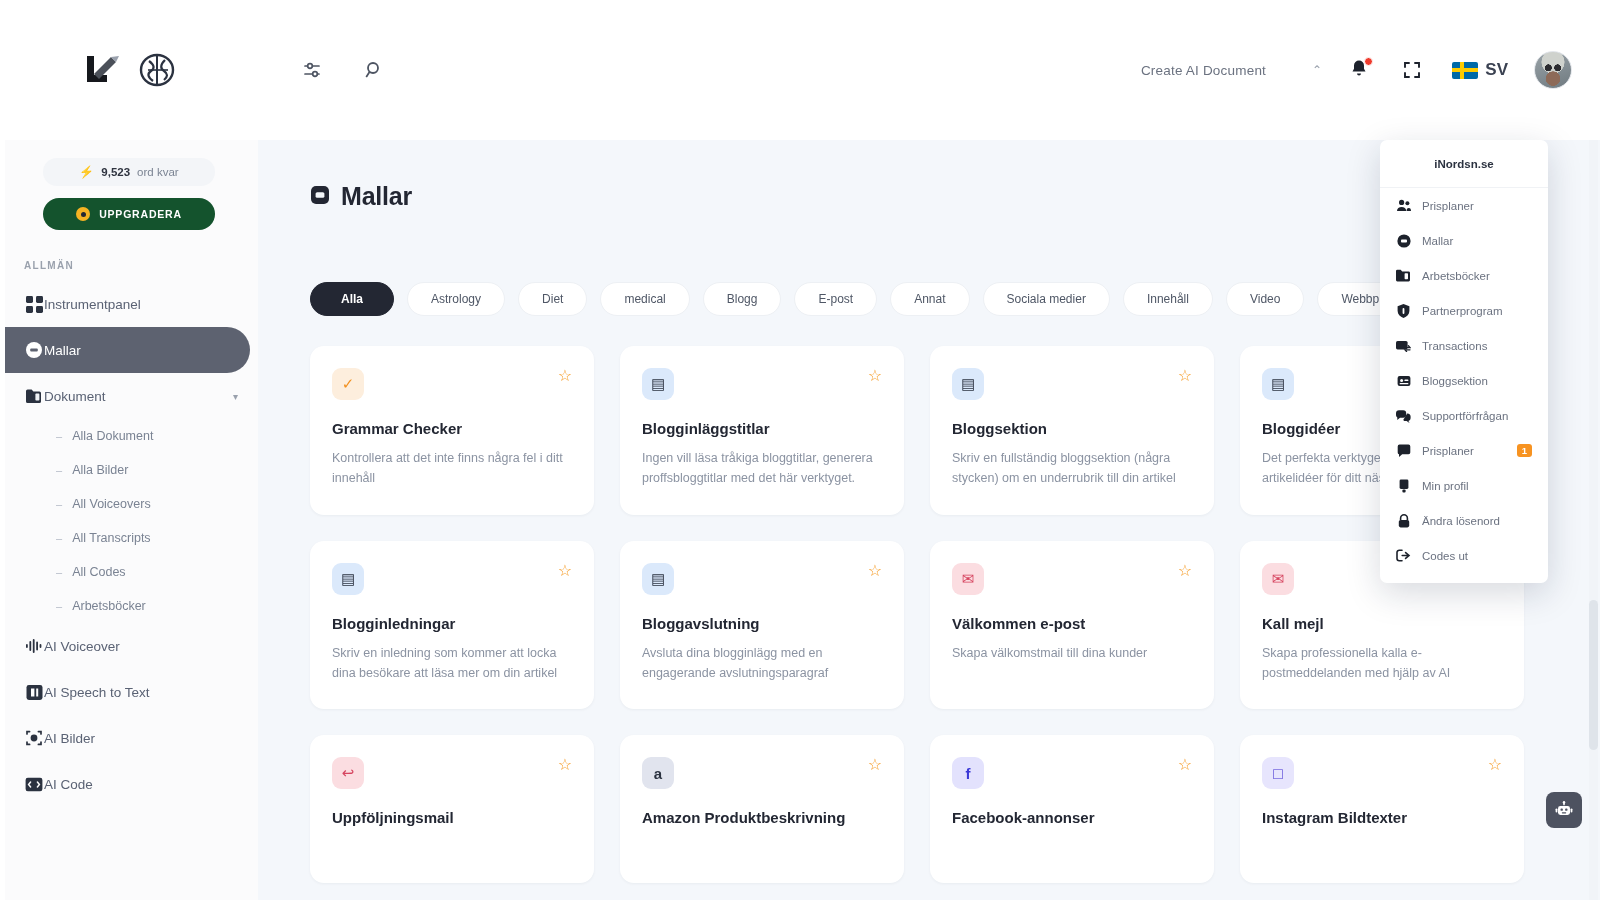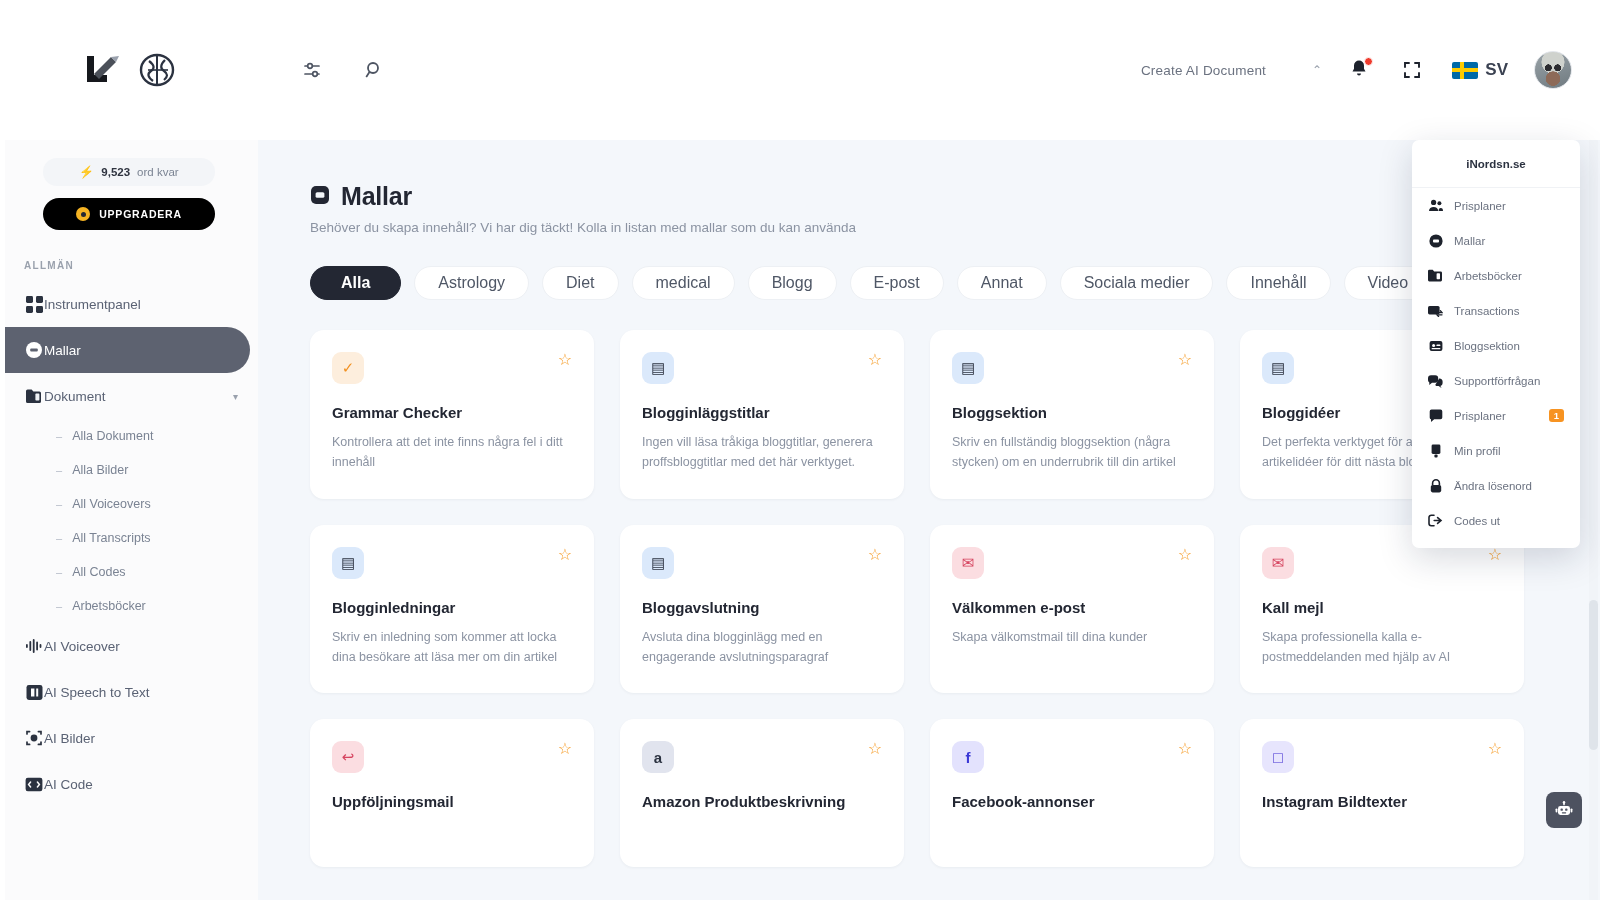--- a/index.html
+++ b/index.html
@@ -63,21 +63,21 @@
   }
   .credits{
     margin:6px auto 0; width:172px; height:28px; border-radius:14px;
     background:#f3f5f8; display:flex; align-items:center; justify-content:center; gap:7px;
     font-size:11.5px; color:#7b8493;
   }
   .credits b{ color:#2f3440; font-weight:700; }
   .bolt{ color:#f59a23; font-size:12px; }
   .upgrade-btn{
     margin:12px auto 0; width:172px; height:32px; border-radius:17px;
-    background:#000000; color:#fff; border:none; cursor:pointer;
+    background:#14532d; color:#fff; border:none; cursor:pointer;
     display:flex; align-items:center; justify-content:center; gap:9px;
     font-size:10.5px; font-weight:700; letter-spacing:.8px;
   }
   .coin{
     width:14px; height:14px; border-radius:50%; background:#f5b323;
     display:flex; align-items:center; justify-content:center;
   }
   .coin i{ width:5px;height:5px;border-radius:50%;background:#232733; display:block; }
   .section-label{
     margin:30px 0 10px 24px; font-size:10px; letter-spacing:1.3px;
@@ -107,23 +107,24 @@
     background:#f4f7fb; padding:42px 0 0 52px; overflow:hidden;
   }
   .page-head h1{
     font-size:25px; color:#232733; font-weight:800; letter-spacing:-.2px;
     display:flex; align-items:center; gap:11px;
   }
   .page-head p{ margin-top:9px; font-size:13.5px; color:#8b93a2; }
   .chips{ display:flex; gap:13px; margin-top:31px; }
   .chip{
     height:34px; padding:0 23px; border-radius:18px; background:#fff;
-    border:1px solid #edf0f4; color:#4f5766; font-size:16px;
+    border:1px solid #edf0f4; color:#4f5766; font-size:12px;
     display:flex; align-items:center; justify-content:center; cursor:pointer;
     white-space:nowrap;
+    margin-top:40px;
   }
   .chip.active{ background:#232733; border-color:#232733; color:#fff; font-weight:700; padding:0 30px; }
 
   .grid{
     display:grid; grid-template-columns:repeat(4, 284px); gap:26px;
     margin-top:30px;
   }
   .card{
     background:#fff; border-radius:14px; padding:22px 22px 26px;
     min-height:148px; box-shadow:0 1px 3px rgba(20,30,60,.05);
@@ -133,21 +134,21 @@
   .card-ic{
     width:32px; height:32px; border-radius:9px;
     display:flex; align-items:center; justify-content:center; font-size:15px;
   }
   .star{ color:#f59a23; font-size:16px; line-height:1; cursor:pointer; }
   .card h3{ margin-top:20px; font-size:15px; color:#232733; font-weight:700; }
   .card p{ margin-top:11px; font-size:12.5px; line-height:1.62; color:#8b93a2; }
 
   
   .dropdown{
-    position:absolute; top:140px; right:20px; width:168px;
+    position:absolute; top:140px; right:52px; width:168px;
     background:#fff; border-radius:7px; padding:0 0 10px;
     box-shadow:0 10px 34px rgba(20,30,60,.17); z-index:40;
   }
   .dd-head{
     height:48px; display:flex; align-items:center; justify-content:center;
     font-size:11.5px; font-weight:700; color:#2b3240; border-bottom:1px solid #f0f2f5;
   }
   .dd-item{
     height:35px; display:flex; align-items:center; gap:11px; padding:0 16px;
     font-size:11.5px; color:#6b7280; cursor:pointer;
@@ -363,21 +364,20 @@
     <div class="page-head">
       <h1>
         <span>
           <svg width="20" height="20" viewBox="0 0 20 20" fill="#232733">
             <rect x="1" y="1" width="18" height="18" rx="5"></rect>
             <rect x="5.6" y="7.2" width="8.8" height="5.6" rx="1.6" fill="#f4f7fb"></rect>
           </svg>
         </span>
         <span>Mallar</span>
       </h1>
-      <p>Behöver du skapa innehåll? Vi har dig täckt! Kolla in listan med mallar som du kan använda</p>
     </div>
 
     <div class="chips">
       <div class="chip active">Alla</div>
       <div class="chip">Astrology</div>
       <div class="chip">Diet</div>
       <div class="chip">medical</div>
       <div class="chip">Blogg</div>
       <div class="chip">E-post</div>
       <div class="chip">Annat</div>
@@ -528,20 +528,29 @@
     <div class="dd-item">
       <span class="ic">
         <svg width="15" height="13" viewBox="0 0 15 13" fill="currentColor">
           <path d="M0 2.1A1.4 1.4 0 0 1 1.4.7h3.3l1.5 1.7h6.4A1.4 1.4 0 0 1 14 3.8v7.3a1.3 1.3 0 0 1-1.3 1.3H1.3A1.3 1.3 0 0 1 0 11.1z"></path>
           <rect x="8.6" y="4.2" width="3.4" height="6" rx=".7" fill="#fff"></rect>
         </svg>
       </span>
       <span>Arbetsböcker</span>
     </div>
 
+    <div class="dd-item">
+      <span class="ic">
+        <svg width="13" height="14" viewBox="0 0 13 14" fill="currentColor">
+          <path d="M6.5 0 12.4 2.2V7c0 3.4-2.4 5.7-5.9 7C3 12.7.6 10.4.6 7V2.2z"></path>
+          <rect x="5.6" y="4" width="1.8" height="6" rx=".9" fill="#fff"></rect>
+        </svg>
+      </span>
+      <span>Partnerprogram</span>
+    </div>
 
     <div class="dd-item">
       <span class="ic">
         <svg width="15" height="12" viewBox="0 0 15 12" fill="currentColor">
           <rect x="0" y="1" width="11.6" height="8.4" rx="1.6"></rect>
           <path d="M9 7.6h5l-1.6-1.8M14 9.8H9l1.6 1.8" stroke="currentColor" stroke-width="1.3" fill="none" stroke-linecap="round"></path>
         </svg>
       </span>
       <span>Transactions</span>
     </div>

